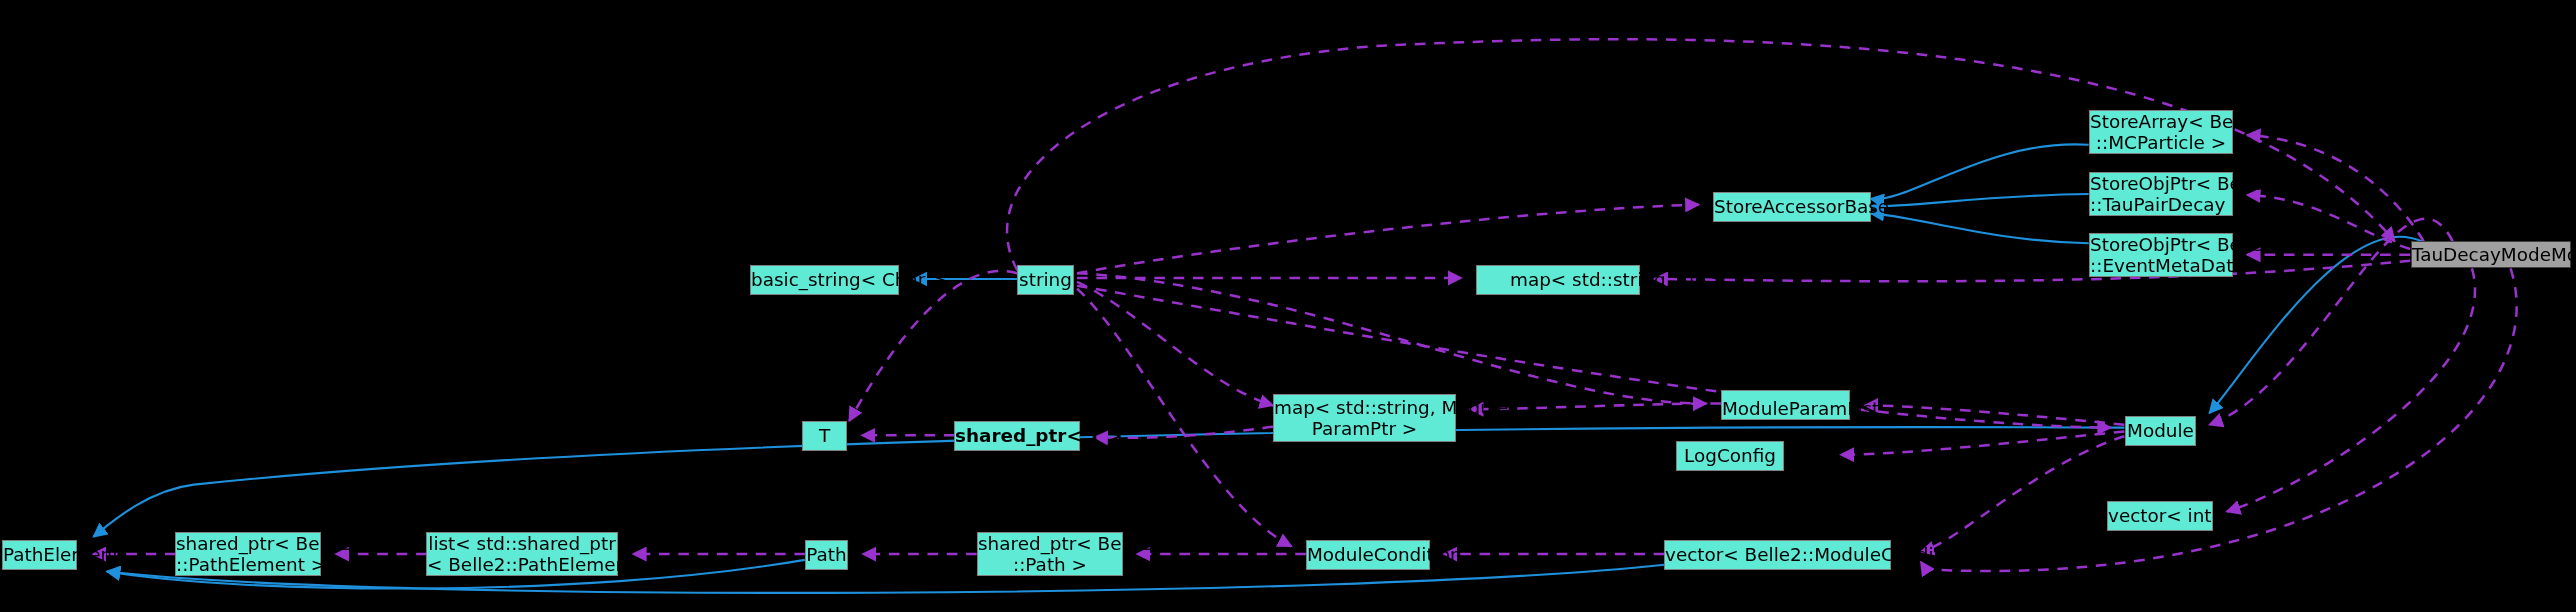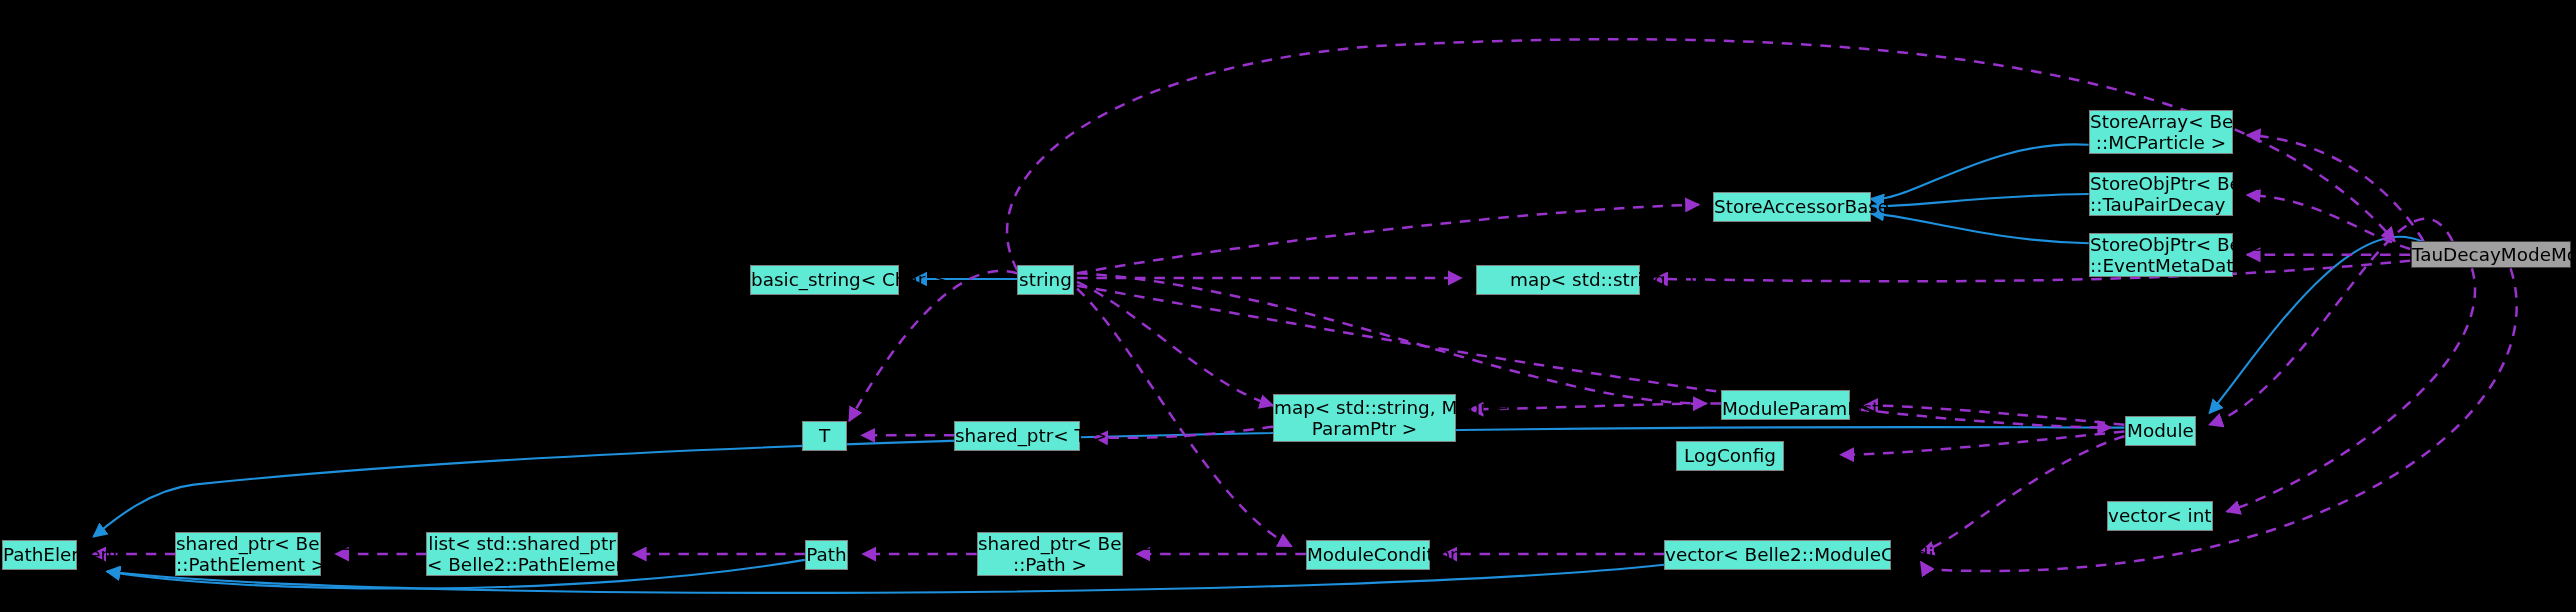--- a/index.html
+++ b/index.html
@@ -104,21 +104,21 @@
       <div class="node" style="left: 175px; top: 532px; width: 146px; height: 44px;"><span class="label">shared_ptr&lt; Belle2
 ::PathElement &gt;</span></div>
       <div class="node" style="left: 426px; top: 532px; width: 192px; height: 44px;"><span class="label">list&lt; std::shared_ptr
 &lt; Belle2::PathElement &gt; &gt;</span></div>
       <div class="node" style="left: 805px; top: 540px; width: 43px; height: 30px;"><span class="label">Path</span></div>
       <div class="node" style="left: 977px; top: 532px; width: 146px; height: 44px;"><span class="label">shared_ptr&lt; Belle2
 ::Path &gt;</span></div>
       <div class="node" style="left: 1306px; top: 540px; width: 124px; height: 30px;"><span class="label">ModuleCondition</span></div>
       <div class="node" style="left: 1664px; top: 540px; width: 227px; height: 30px;"><span class="label">vector&lt; Belle2::ModuleCondition &gt;</span></div>
       <div class="node" style="left: 802px; top: 421px; width: 45px; height: 30px;"><span class="label">T</span></div>
-      <div class="node" style="left: 954px; top: 421px; width: 126px; height: 30px;"><span class="label">shared_ptr&lt; T &gt;</span></div>
+      <div class="node" style="left: 954px; top: 421px; width: 126px; height: 30px; font-weight: bold;"><span class="label">shared_ptr&lt; T &gt;</span></div>
       <div class="node" style="left: 1273px; top: 394px; width: 183px; height: 48px;"><span class="label">map&lt; std::string, Module
 ParamPtr &gt;</span></div>
       <div class="node" style="left: 1721px; top: 390px; width: 129px; height: 30px; align-items: flex-end;"><span class="label">ModuleParamList</span></div>
       <div class="node" style="left: 1676px; top: 441px; width: 108px; height: 30px;"><span class="label">LogConfig</span></div>
       <div class="node" style="left: 2125px; top: 416px; width: 71px; height: 30px;"><span class="label">Module</span></div>
       <div class="node" style="left: 2107px; top: 501px; width: 106px; height: 30px;"><span class="label">vector&lt; int &gt;</span></div>
       <div class="node" style="left: 750px; top: 265px; width: 149px; height: 30px; align-items: center;"><span class="label">basic_string&lt; Char &gt;</span></div>
       <div class="node" style="left: 1017px; top: 265px; width: 57px; height: 30px;"><span class="label">string</span></div>
       <div class="node" style="left: 1476px; top: 265px; width: 164px; height: 30px; padding-left: 33px;"><span class="label">map&lt; std::string, int &gt;</span></div>
       <div class="node" style="left: 1713px; top: 192px; width: 158px; height: 30px;"><span class="label">StoreAccessorBase</span></div>

